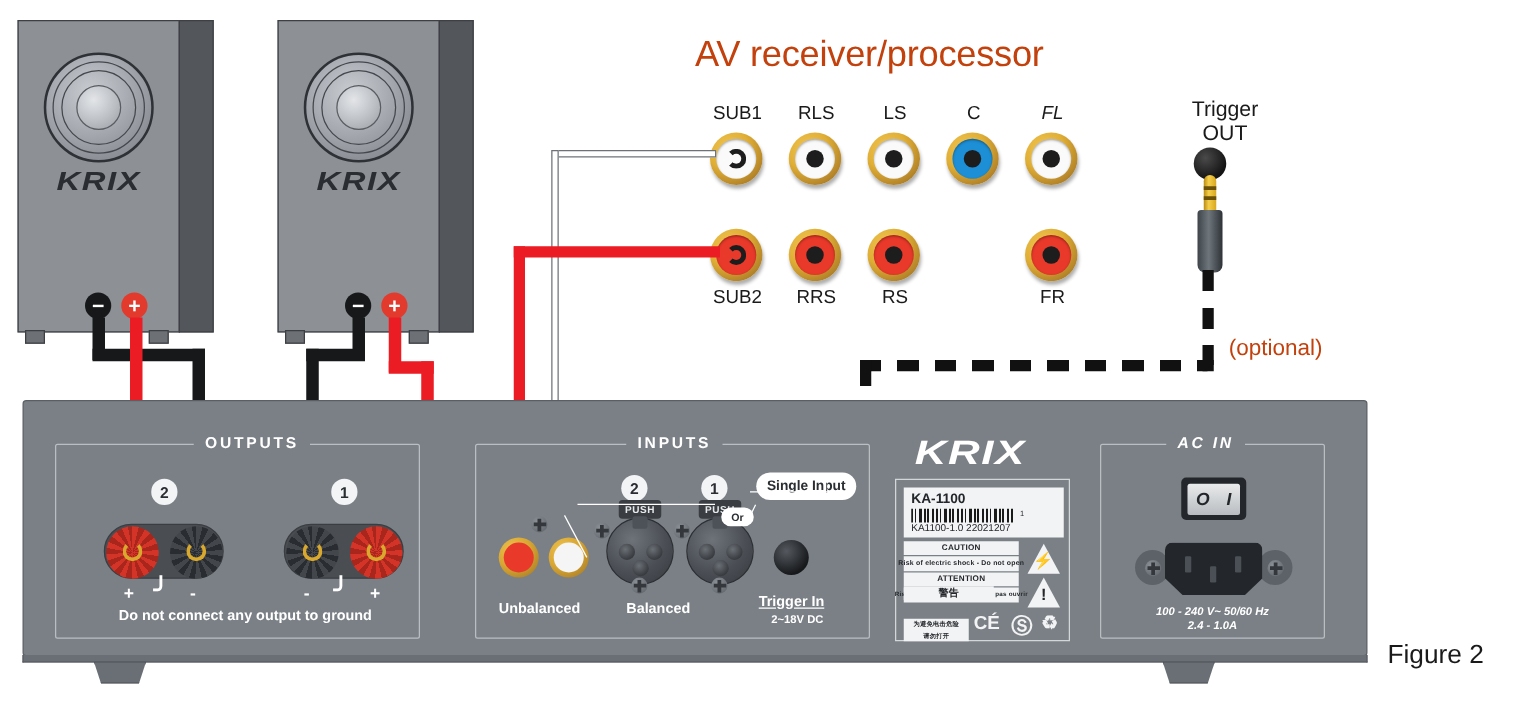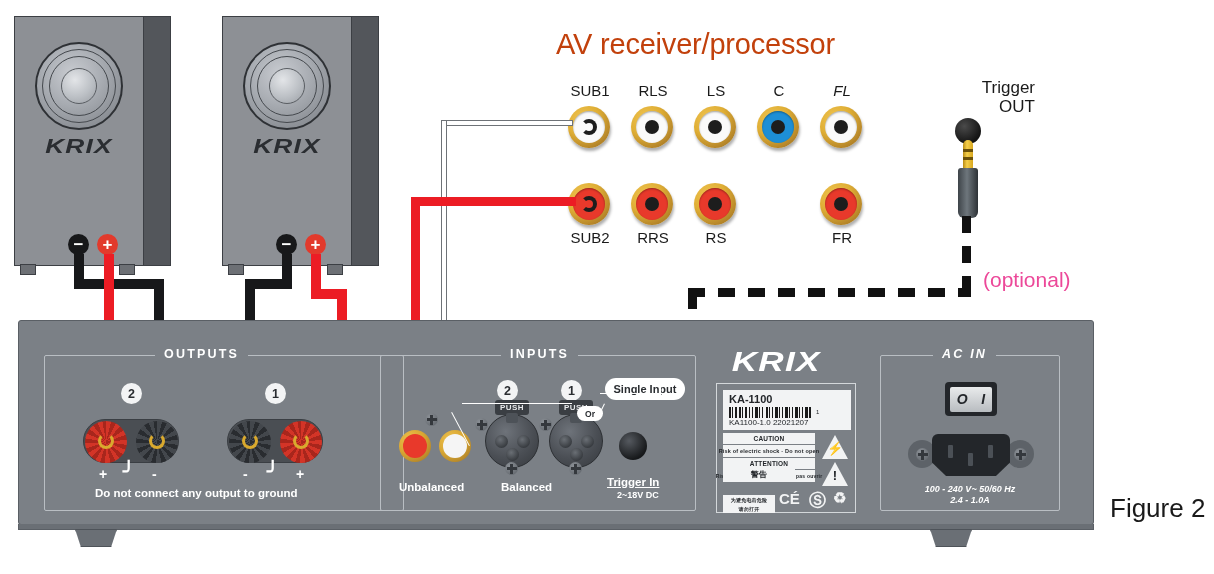--- a/index.html
+++ b/index.html
@@ -73,21 +73,21 @@
   }
   #preout .l1 { left: 0; width: 108px; }
   #preout .l2 { right: 0; width: 95px; }
   #preout .txt {
     position: absolute; left: 50%; top: 0;
     transform: translateX(-50%);
     font-size: 14.5px; color: #1a1a1a; white-space: nowrap;
   }
 
   
-  #trig-label { left: 925px; top: 78px; width: 110px; text-align: right;
+  #trig-label { left: 925px; top: 78px; width: 110px; text-align: center;
                 font-size: 17px; color: #1a1a1a; line-height: 19px; }
   #trig-jack { left: 955px; top: 118px; width: 26px; height: 26px;
                border-radius: 50%;
                background: radial-gradient(circle at 36% 32%, #4a4a4a, #141414 70%); }
   #trig-plug { left: 957px; top: 140px; width: 22px; height: 78px; }
   #trig-plug .tip {
     position: absolute; left: 6px; top: 0; width: 10px; height: 30px;
     background: linear-gradient(90deg,#b98a12,#f5cf4a 40%,#d8a71e);
     border-radius: 5px 5px 0 0;
   }
@@ -95,21 +95,21 @@
     content:""; position:absolute; left:0; top:9px; width:100%; height:2.5px; background:#6b5008;
   }
   #trig-plug .tip::after {
     content:""; position:absolute; left:0; top:17px; width:100%; height:2.5px; background:#6b5008;
   }
   #trig-plug .body {
     position: absolute; left: 1px; top: 28px; width: 20px; height: 50px;
     background: linear-gradient(90deg,#3e4449,#6e767c 45%,#2d3236);
     border-radius: 3px 3px 6px 6px;
   }
-  #optional { left: 983px; top: 268px; font-size: 21px; color: #ec4899; }
+  #optional { left: 983px; top: 268px; font-size: 18px; color: #c2410c; }
 
   
   .dash-h {
     position: absolute; height: 9px;
     background: repeating-linear-gradient(90deg,#111 0 17px, transparent 17px 30px);
   }
   .dash-v {
     position: absolute; width: 9px;
     background: repeating-linear-gradient(180deg,#111 0 17px, transparent 17px 30px);
   }
@@ -353,21 +353,21 @@
   }
   .iec-pin {
     position: absolute; background: #4b5056; border-radius: 1px;
   }
   .ac-spec {
     position: absolute; width: 100%; text-align: center;
     font-size: 9px; font-weight: 700; color: #ffffff; line-height: 11px;
   }
 
   #figure2 {
-    left: 1110px; top: 493px; font-size: 26px; color: #1a1a1a;
+    left: 1110px; top: 512px; font-size: 21px; color: #1a1a1a;
   }
 </style>
 </head>
 <body>
 
 <div id="stage">
 
   <div class="abs" id="av-title">AV receiver/processor</div>
 
   <div class="rca-wrap" style="left:568px; top:106px;">
@@ -490,21 +490,21 @@
   <div class="cab-seg cab-black abs" style="left:245px; top:279px; width:10px; height:175px;"></div>
   <div class="cab-seg cab-red abs" style="left:311px; top:254px; width:10px; height:44px;"></div>
   <div class="cab-seg cab-red abs" style="left:311px; top:289px; width:36px; height:10px;"></div>
   <div class="cab-seg cab-red abs" style="left:337px; top:289px; width:10px; height:165px;"></div>
 
   <div class="abs" id="amp"></div>
   <div class="abs" id="amp-bottom"></div>
   <div class="amp-foot" style="left:75px;"></div>
   <div class="amp-foot" style="left:930px;"></div>
 
-  <div class="panel" style="left:44px; top:355px; width:360px; height:156px;">
+  <div class="panel" style="left:44px; top:355px; width:292px; height:156px;">
     <div class="panel-title" style="left:110px;">OUTPUTS</div>
 
     <div class="num-badge" style="left:76px; top:27px;">2</div>
     <div class="num-badge" style="left:220px; top:27px;">1</div>
 
     <div class="bp-pair" style="left:38px; top:63px;">
       <div class="bp red" style="left:1px;"></div>
       <div class="bp blk" style="left:52px;"></div>
     </div>
     <div class="bp-sign" style="left:54px; top:110px;">+</div>

